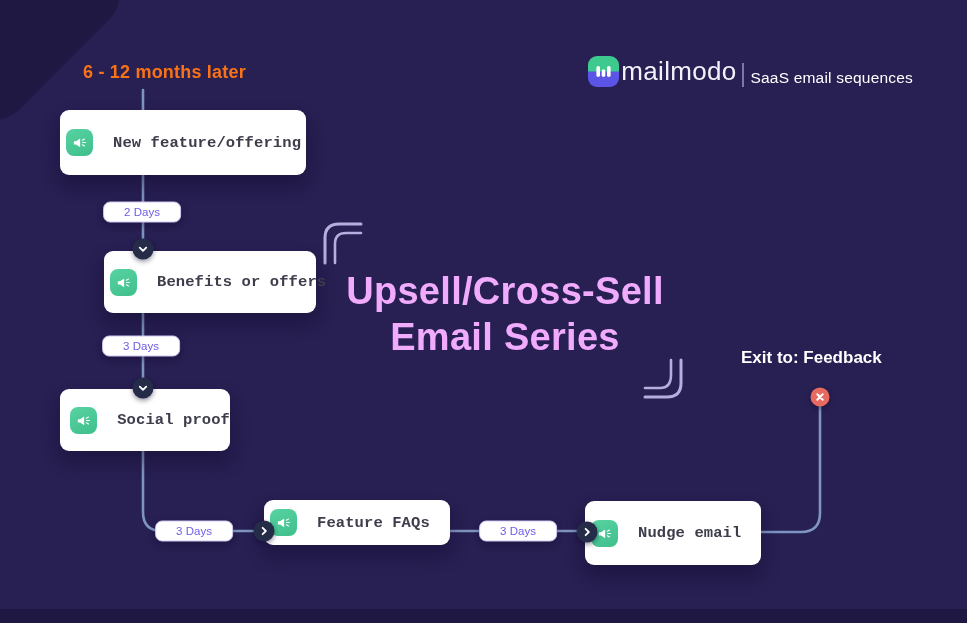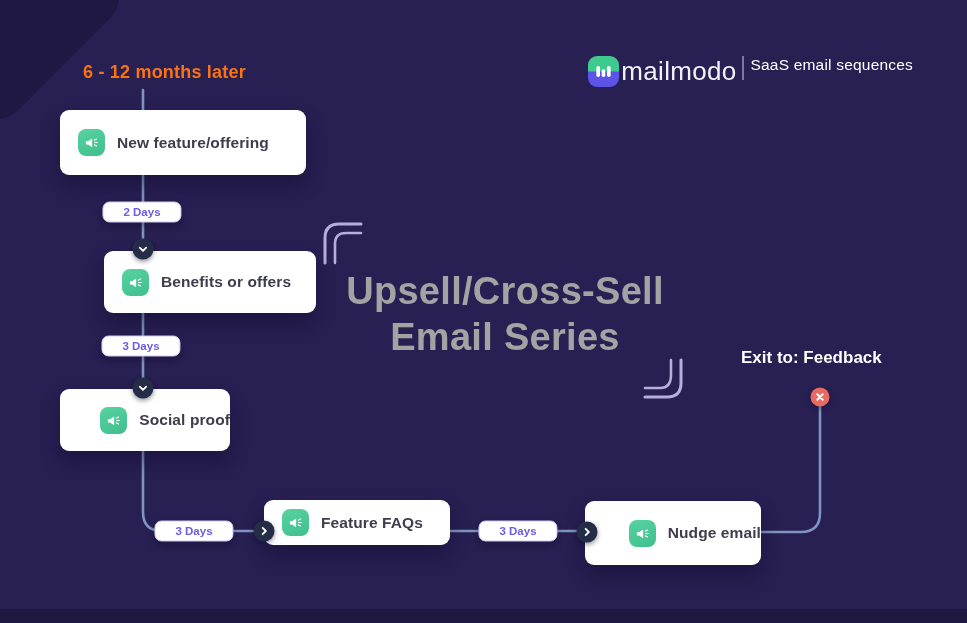--- a/index.html
+++ b/index.html
@@ -32,21 +32,21 @@
   
   svg.wires {
     position: absolute; inset: 0;
     width: 967px; height: 623px;
   }
 
   
   .brand-row {
     position: absolute;
     top: 56px; right: 54px;
-    display: flex; align-items: flex-start; gap: 2px;
+    display: flex; align-items: flex-end; gap: 2px;
   }
   .brand-logo {
     width: 31px; height: 31px;
     border-radius: 9px;
     background: linear-gradient(180deg, #3ec98e 0%, #3ec98e 48%, #5b54e6 52%, #5b54e6 100%);
     display: flex; align-items: center; justify-content: center;
   }
   .brand-word {
     color: #f3f1fb; font-size: 26px; font-weight: 400; letter-spacing: 0.3px;
   }
@@ -64,35 +64,35 @@
   }
   .exit-note {
     position: absolute; left: 741px; top: 348px;
     color: #ffffff; font-size: 17px; font-weight: 700;
   }
 
   
   .big-title {
     position: absolute; left: 298px; top: 268px; width: 414px;
     text-align: center;
-    color: #a3a3a3;
+    color: #f0abfc;
     font-size: 38px; font-weight: 700; line-height: 1.22;
     letter-spacing: 0.3px;
   }
 
   .bracket { position: absolute; }
 
   
   .card {
     position: absolute;
     background: #ffffff;
     border-radius: 9px;
     box-shadow: 0 10px 18px rgba(12, 7, 40, 0.40);
     display: flex; align-items: center;
-    padding-left: 18px; gap: 12px;
+    padding-left: 6px; gap: 20px; font-family: Liberation Mono, monospace;
   }
   .card-icon {
     width: 27px; height: 27px;
     border-radius: 8px;
     background: linear-gradient(155deg, #58d2a2 0%, #3fbf8c 100%);
     display: flex; align-items: center; justify-content: center;
     flex: 0 0 auto;
   }
   .card-label {
     color: #3d3d4c; font-size: 15.5px; font-weight: 700; letter-spacing: 0.1px;
@@ -100,21 +100,21 @@
   }
 
   
   .delay-badge {
     position: absolute;
     transform: translate(-50%, -50%);
     background: #ffffff;
     border: 1.5px solid #cfc8f2;
     border-radius: 7px;
     padding: 3px 20px 4px;
-    color: #6c5ce7; font-size: 11.5px; font-weight: 700;
+    color: #6c5ce7; font-size: 11.5px; font-weight: 400;
     box-shadow: 0 3px 7px rgba(12, 7, 40, 0.35);
     white-space: nowrap;
   }
 
   
   .marker {
     position: absolute;
     transform: translate(-50%, -50%);
     width: 21px; height: 21px;
     border-radius: 50%;
@@ -219,21 +219,21 @@
   <div class="card" style="left:264px; top:500px; width:186px; height:45px;">
     <div class="card-icon">
       <svg width="15" height="15" viewBox="0 0 24 24">
         <path d="M3 10 v5 h3.5 l6.5 4.5 V5.5 L6.5 10 H3 z" fill="#ffffff"></path>
         <path d="M16.5 8.5 l3.5 -2 M17 12 h4.5 M16.5 15.5 l3.5 2" stroke="#ffffff" stroke-width="1.7" stroke-linecap="round" fill="none"></path>
       </svg>
     </div>
     <span class="card-label">Feature FAQs</span>
   </div>
 
-  <div class="card" style="left:585px; top:501px; width:176px; height:64px;justify-content:flex-end;">
+  <div class="card" style="left:585px; top:501px; width:176px; height:64px;">
     <div class="card-icon">
       <svg width="15" height="15" viewBox="0 0 24 24">
         <path d="M3 10 v5 h3.5 l6.5 4.5 V5.5 L6.5 10 H3 z" fill="#ffffff"></path>
         <path d="M16.5 8.5 l3.5 -2 M17 12 h4.5 M16.5 15.5 l3.5 2" stroke="#ffffff" stroke-width="1.7" stroke-linecap="round" fill="none"></path>
       </svg>
     </div>
     <span class="card-label">Nudge email</span>
   </div>
 
   <div class="delay-badge" style="left:142px; top:212px;">2 Days</div>

